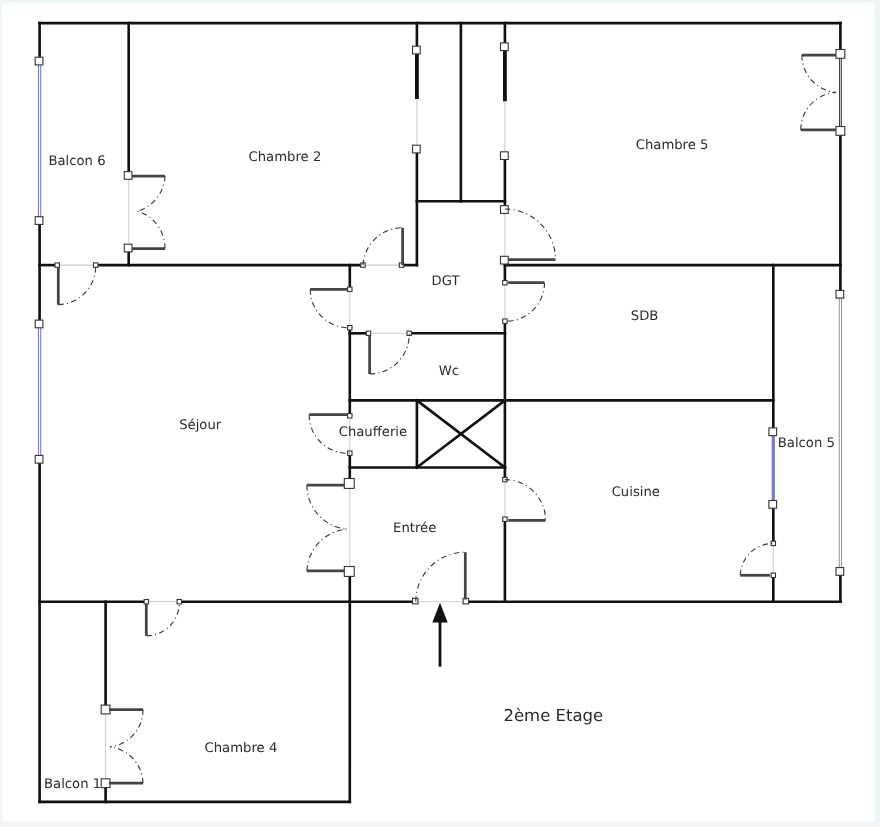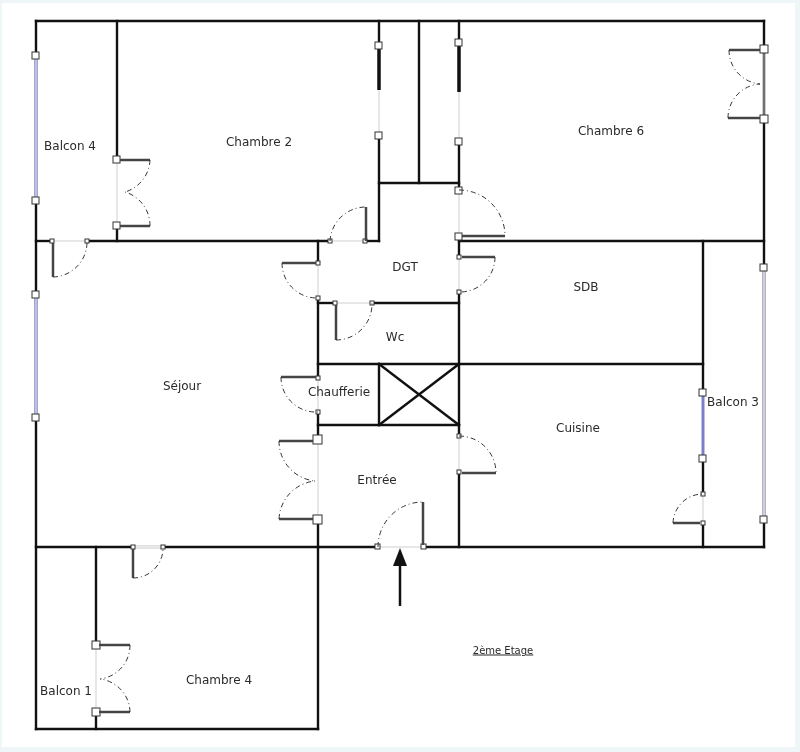--- a/index.html
+++ b/index.html
@@ -7,21 +7,21 @@
     width: 800px; height: 752px; overflow: hidden;
     background: #eef6f8;
     font-family: "DejaVu Sans", sans-serif;
   }
   .frame {
     position: absolute; left: 2px; top: 3px; width: 793px; height: 744px;
     background: #ffffff;
   }
   svg { position: absolute; left: 0; top: 0; }
   .lbl { position: absolute; font-size: 12px; color: #2a2a2a; white-space: nowrap; transform: translate(-50%, -50%); }
-  .lbl.big { font-size: 10px; text-decoration: underline; }
+  .lbl.big { font-size: 15px; }
 </style>
 </head>
 <body>
 
 <div class="frame"></div>
 
 <svg width="800" height="752" viewBox="0 0 800 752">
   <g stroke="#111" stroke-width="2.4" fill="none" stroke-linecap="square">
 
     <line x1="36" y1="21" x2="764" y2="21"></line>
@@ -205,26 +205,26 @@
     <path d="M130 712 A 34 34 0 0 0 100 679"></path>
     <path d="M673 523 A 30 30 0 0 1 703 494"></path>
   </g>
 
   <g>
     <line x1="400" y1="562" x2="400" y2="606" stroke="#111" stroke-width="2.5"></line>
     <polygon points="400,548 393,566 407,566" fill="#111"></polygon>
   </g>
 </svg>
 
-<div class="lbl" style="left:70px;top:146px">Balcon 4</div>
+<div class="lbl" style="left:70px;top:146px">Balcon 6</div>
 <div class="lbl" style="left:259px;top:142px">Chambre 2</div>
-<div class="lbl" style="left:611px;top:131px">Chambre 6</div>
-<div class="lbl" style="left:405px;top:267px">DGT</div>
+<div class="lbl" style="left:611px;top:131px">Chambre 5</div>
+<div class="lbl" style="left:405px;top:255px">DGT</div>
 <div class="lbl" style="left:586px;top:287px">SDB</div>
-<div class="lbl" style="left:395px;top:337px">Wc</div>
+<div class="lbl" style="left:408px;top:337px">Wc</div>
 <div class="lbl" style="left:182px;top:386px">Séjour</div>
 <div class="lbl" style="left:339px;top:392px">Chaufferie</div>
-<div class="lbl" style="left:733px;top:402px">Balcon 3</div>
-<div class="lbl" style="left:578px;top:428px">Cuisine</div>
+<div class="lbl" style="left:733px;top:402px">Balcon 5</div>
+<div class="lbl" style="left:578px;top:447px">Cuisine</div>
 <div class="lbl" style="left:377px;top:480px">Entrée</div>
 <div class="lbl" style="left:219px;top:680px">Chambre 4</div>
-<div class="lbl" style="left:66px;top:691px">Balcon 1</div>
+<div class="lbl" style="left:66px;top:712px">Balcon 1</div>
 <div class="lbl big" style="left:503px;top:650px">2ème Etage</div>
 
 </body></html>

